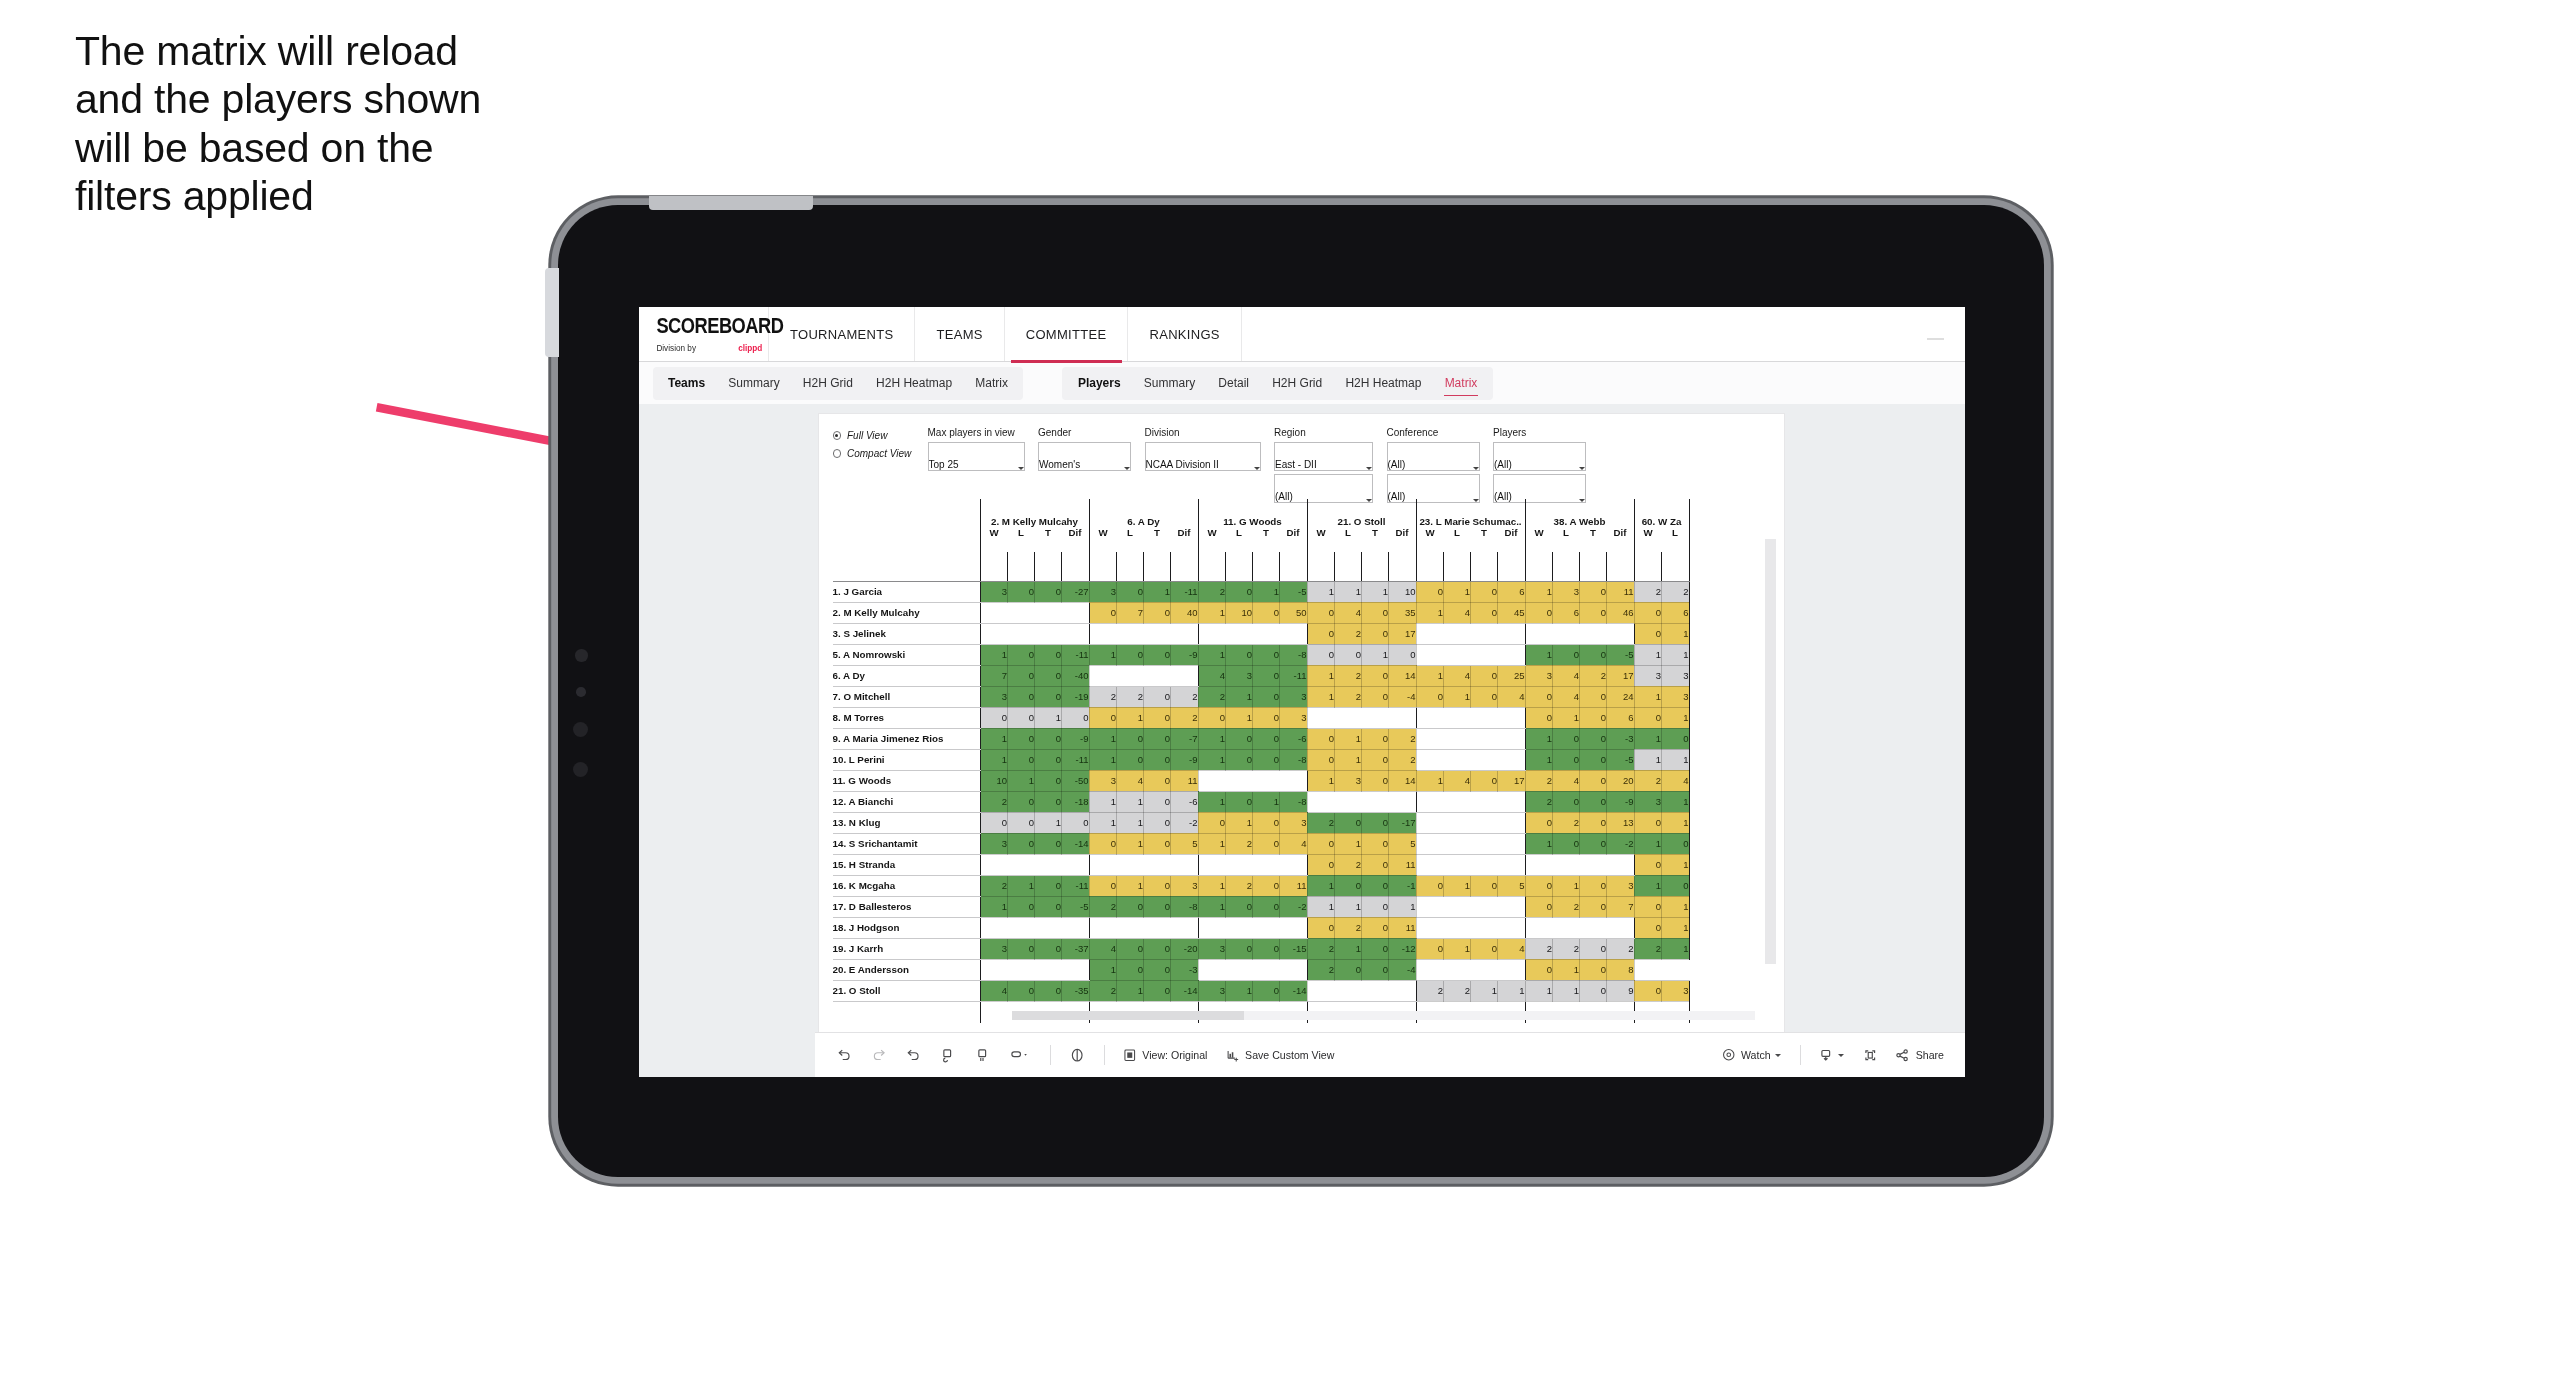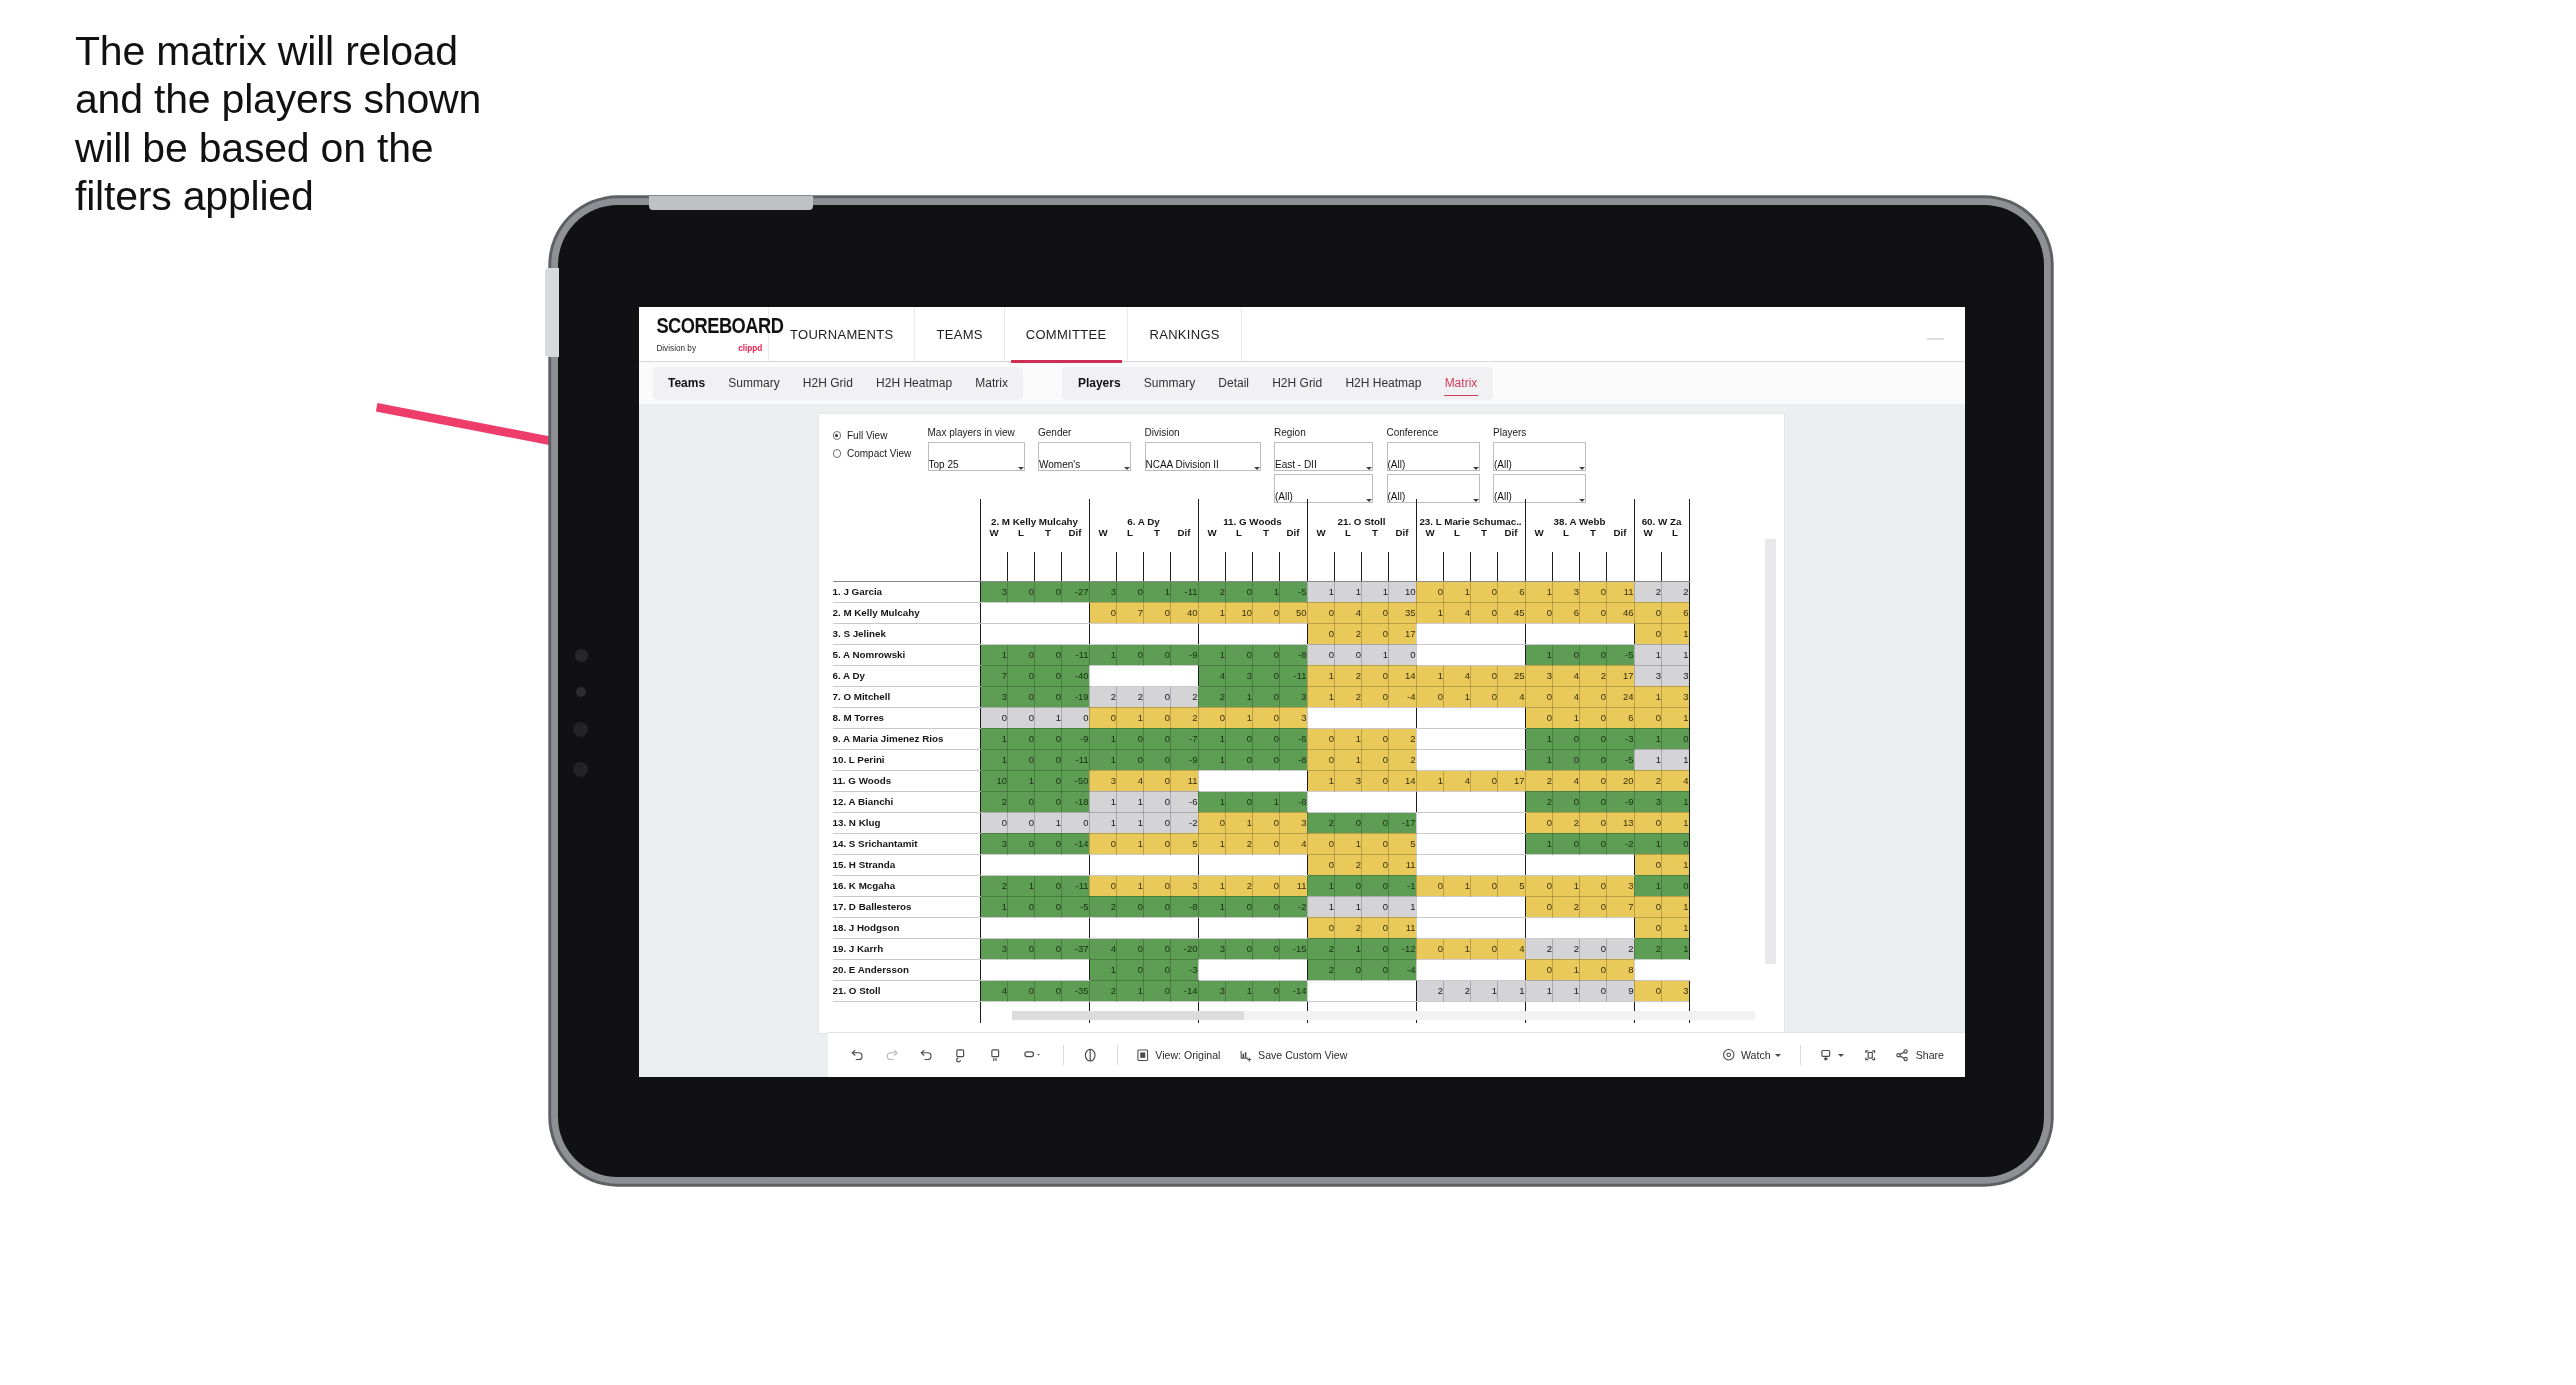--- a/index.html
+++ b/index.html
@@ -56,21 +56,21 @@
   .subitem.mx{color:#d13b5e;}
   .subitem.mx::after{content:"";position:absolute;left:10.6px;right:10.6px;bottom:3.9px;height:1.4px;background:#d13b5e;}
 
   
   #wb{position:absolute;left:0;top:97px;right:0;bottom:0;background:#eceef0;}
   #sheet{position:absolute;left:180px;top:9.7px;width:965px;bottom:44px;background:#fff;box-shadow:0 0 0 1px #e6e6e8;}
 
   
   #filters{position:absolute;left:13.5px;top:13.5px;right:9.7px;height:60px;display:flex;align-items:flex-start;font-size:10px;color:#1a1a1a;}
   .radios{width:95px;padding-top:2.9px;}
-  .radio{display:flex;align-items:center;margin-bottom:6.8px;cursor:pointer;}
+  .radio{display:flex;align-items:center;margin-bottom:6.8px;cursor:pointer;font-style:italic;}
   .radio .dot{width:8.7px;height:8.7px;border-radius:50%;border:1.2px solid #6e6e70;margin-right:5.8px;box-sizing:border-box;position:relative;background:#fff;}
   .radio.on .dot::after{content:"";position:absolute;left:1.7px;top:1.7px;width:3.3px;height:3.3px;border-radius:50%;background:#2c2c2c;}
   .fcol{margin-right:13.5px;}
   .fcol .flabel{font-size:10px;color:#1a1a1a;margin-bottom:3.9px;white-space:nowrap;}
   .sel{height:29px;border:1px solid #bdbdbf;background:#fff;display:flex;align-items:flex-end;
        font-size:10px;color:#111;padding:0 0;box-sizing:border-box;position:relative;cursor:pointer;}
   .sel .cap{flex:1;white-space:nowrap;overflow:hidden;}
   .sel .car{width:0;height:0;border-left:3.1px solid transparent;border-right:3.1px solid transparent;border-top:3.9px solid #444;margin-left:3.9px;}
   .sel + .sel{margin-top:2.9px;}
   .w-top25{width:97px;} .w-gender{width:93px;} .w-div{width:116px;}
@@ -100,21 +100,21 @@
   .n{background:#d4d4d6;color:#17171a;}
   .hdrtop{border-bottom:1.9px solid #8a8a8c;}
   .tailrow td{height:56px;background:#fff;border-bottom:none;}
   .tailrow td.gs{border-left:1.5px solid #1d1d1f;}
   .tailrow td.ge{border-right:1.5px solid #1d1d1f;}
   #hscroll-track{position:absolute;left:193px;bottom:13.5px;width:743px;height:8.7px;background:#f2f2f4;}
   #hscroll-thumb{position:absolute;left:0;top:0;width:232px;height:8.7px;background:#dcdcde;}
   #vshade{position:absolute;right:7.7px;top:125px;width:11.6px;height:425px;background:#e8e8ea;}
 
   
-  #toolbar{position:absolute;left:189px;right:0;bottom:0;height:44px;background:#fff;
+  #toolbar{position:absolute;left:176px;right:0;bottom:0;height:44px;background:#fff;
            border-top:1px solid #e2e2e4;display:flex;align-items:center;padding-left:21px;
            font-size:10.6px;color:#3a3a3c;}
   .tb{display:flex;align-items:center;margin-right:18.3px;cursor:pointer;color:#4a4a4c;}
   .tb svg{display:block;}
   .tbsep{width:1px;height:19.3px;background:#dcdcde;margin-right:18.3px;}
   .tb .lbl{margin-left:5.8px;font-size:10.6px;color:#2c2c2e;white-space:nowrap;}
   .tbflex{flex:1;}
 </style>
 </head>
 <body>

